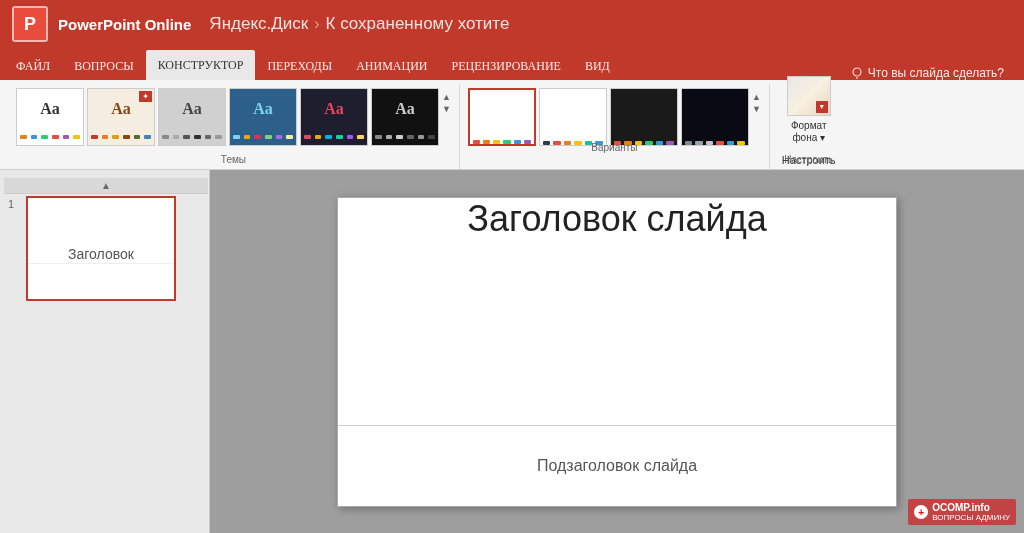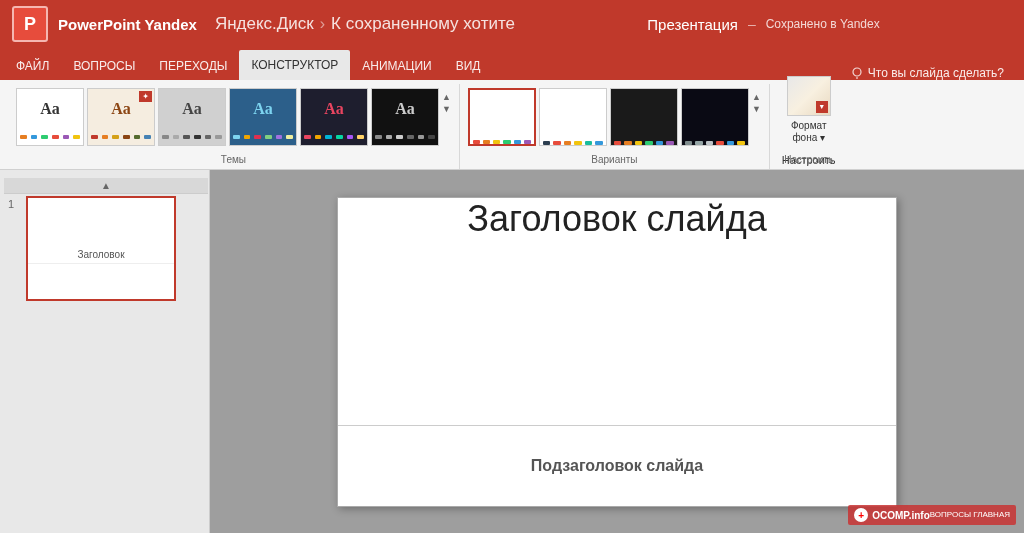--- a/index.html
+++ b/index.html
@@ -44,20 +44,21 @@
       padding-left: 4px;
     }
     .ribbon-tab {
       padding: 6px 12px;
       font-size: 12px;
       color: rgba(255,255,255,0.9);
       cursor: pointer;
       height: 28px;
       display: flex; align-items: center;
       border-radius: 2px 2px 0 0;
+      font-family: Liberation Serif, serif;
     }
     .ribbon-tab.active {
       background: #e8e8e8;
       color: #333;
       height: 30px;
     }
     .ribbon-search {
       margin-left: auto;
       display: flex; align-items: center;
       padding: 0 12px;
@@ -194,21 +195,20 @@
     .slide-subtitle-area {
       height: 80px;
       display: flex;
       align-items: center;
       justify-content: center;
       background: white;
     }
     .slide-subtitle-text {
       font-size: 16px;
       color: #555;
-      font-weight: bold;
     }
 
     
     .watermark {
       position: absolute;
       bottom: 8px;
       right: 8px;
       background: rgba(200, 50, 50, 0.85);
       color: white;
       font-size: 10px;
@@ -243,37 +243,33 @@
       display: flex; align-items: center; justify-content: center;
     }
   </style>
 </head>
 <body>
 
 <div class="title-bar">
   <div class="ppt-logo">
     <span>P</span>
   </div>
-  <span class="app-name">PowerPoint Yandex</span>
+  <span class="app-name">PowerPoint Online</span>
   <span class="nav-link">Яндекс.Диск</span>
   <span class="separator">›</span>
   <span class="nav-link">К сохраненному хотите</span>
-  <div class="center-title">
-    <span style="font-size:15px;font-weight:500;">Презентация</span>
-    <span style="color:rgba(255,255,255,0.6);">–</span>
-    <span class="saved-status">Сохранено в Yandex</span>
-  </div>
 </div>
 
 <div class="ribbon-tabs">
   <div class="ribbon-tab">ФАЙЛ</div>
   <div class="ribbon-tab">ВОПРОСЫ</div>
+  <div class="ribbon-tab active">КОНСТРУКТОР</div>
   <div class="ribbon-tab">ПЕРЕХОДЫ</div>
-  <div class="ribbon-tab active">КОНСТРУКТОР</div>
   <div class="ribbon-tab">АНИМАЦИИ</div>
+  <div class="ribbon-tab">РЕЦЕНЗИРОВАНИЕ</div>
   <div class="ribbon-tab">ВИД</div>
   <div class="ribbon-search" style="margin-left:auto;margin-right:8px;">
     <svg width="12" height="12" viewBox="0 0 12 12">
         <circle cx="6" cy="5" r="4" stroke="rgba(255,255,255,0.8)" fill="none" stroke-width="1.2"></circle>
         <line x1="6" y1="10" x2="6" y2="12" stroke="rgba(255,255,255,0.8)" stroke-width="1.2"></line>
       </svg>
     <span>Что вы слайда сделать?</span>
   </div>
 </div>
 
@@ -408,21 +404,21 @@
         <div class="vbar-dot" style="background:#e74c3c;"></div>
         <div class="vbar-dot" style="background:#3498db;"></div>
         <div class="vbar-dot" style="background:#f1c40f;"></div>
       </div>
     </div>
 
     <div style="display:flex; flex-direction:column; justify-content:center; gap:2px; padding-top:4px;">
       <div style="font-size:9px; color:#666;">▲</div>
       <div style="font-size:9px; color:#666;">▼</div>
     </div>
-    <div class="ribbon-group-label" style="position:absolute; bottom:4px; left:50%; transform:translateX(-50%);">Варианты</div>
+    <div class="ribbon-group-label" style="position:absolute; bottom:16px; left:50%; transform:translateX(-50%);">Варианты</div>
   </div>
 
   <div class="ribbon-group" style="flex-direction:column; align-items:center; justify-content:center; padding-bottom:20px; gap:2px; border-right:none;">
     <div class="format-bg-btn">
 
       <div style="width:44px; height:40px; position:relative; border:1px solid #ccc; background:linear-gradient(135deg,#e8e8e8,#f8f0e0,#e8d8c0);">
         <div style="position:absolute; bottom:2px; right:2px; background:#c0392b; color:white; font-size:8px; width:12px; height:12px; display:flex; align-items:center; justify-content:center;">▾</div>
       </div>
       <span style="font-size:10px; line-height:1.2; text-align:center; color:#333;">Формат<br>фона ▾</span>
     </div>
@@ -433,39 +429,39 @@
 
 <div class="main-area">
 
   <div class="slides-panel">
     <div class="scroll-arrow">▲</div>
     <div class="slide-thumbnail-wrapper">
       <span class="slide-number">1</span>
       <div class="slide-thumbnail">
 
         <div style="height:65%; display:flex; align-items:center; justify-content:center; border-bottom:1px solid #eee;">
-          <div style="font-size:10px; color:#555;margin-top:48px;">Заголовок</div>
+          <div style="font-size:14px; color:#555;margin-top:48px;">Заголовок</div>
         </div>
       </div>
     </div>
   </div>
 
   <div class="canvas-area">
     <div class="slide-canvas">
       <div class="slide-title-area">
         <span class="slide-title-text">Заголовок слайда</span>
       </div>
       <div class="slide-subtitle-area">
         <span class="slide-subtitle-text">Подзаголовок слайда</span>
       </div>
     </div>
 
     <div class="watermark">
       <div class="watermark-icon">
         <span>+</span>
       </div>
-      <div style="display:flex; flex-direction:row;">
+      <div style="display:flex; flex-direction:column;">
         <span style="font-size:10px; font-weight:bold;">OCOMP.info</span>
-        <span style="font-size:8px;">ВОПРОСЫ ГЛАВНАЯ</span>
+        <span style="font-size:8px;">ВОПРОСЫ АДМИНУ</span>
       </div>
     </div>
   </div>
 </div>
 
 </body></html>

